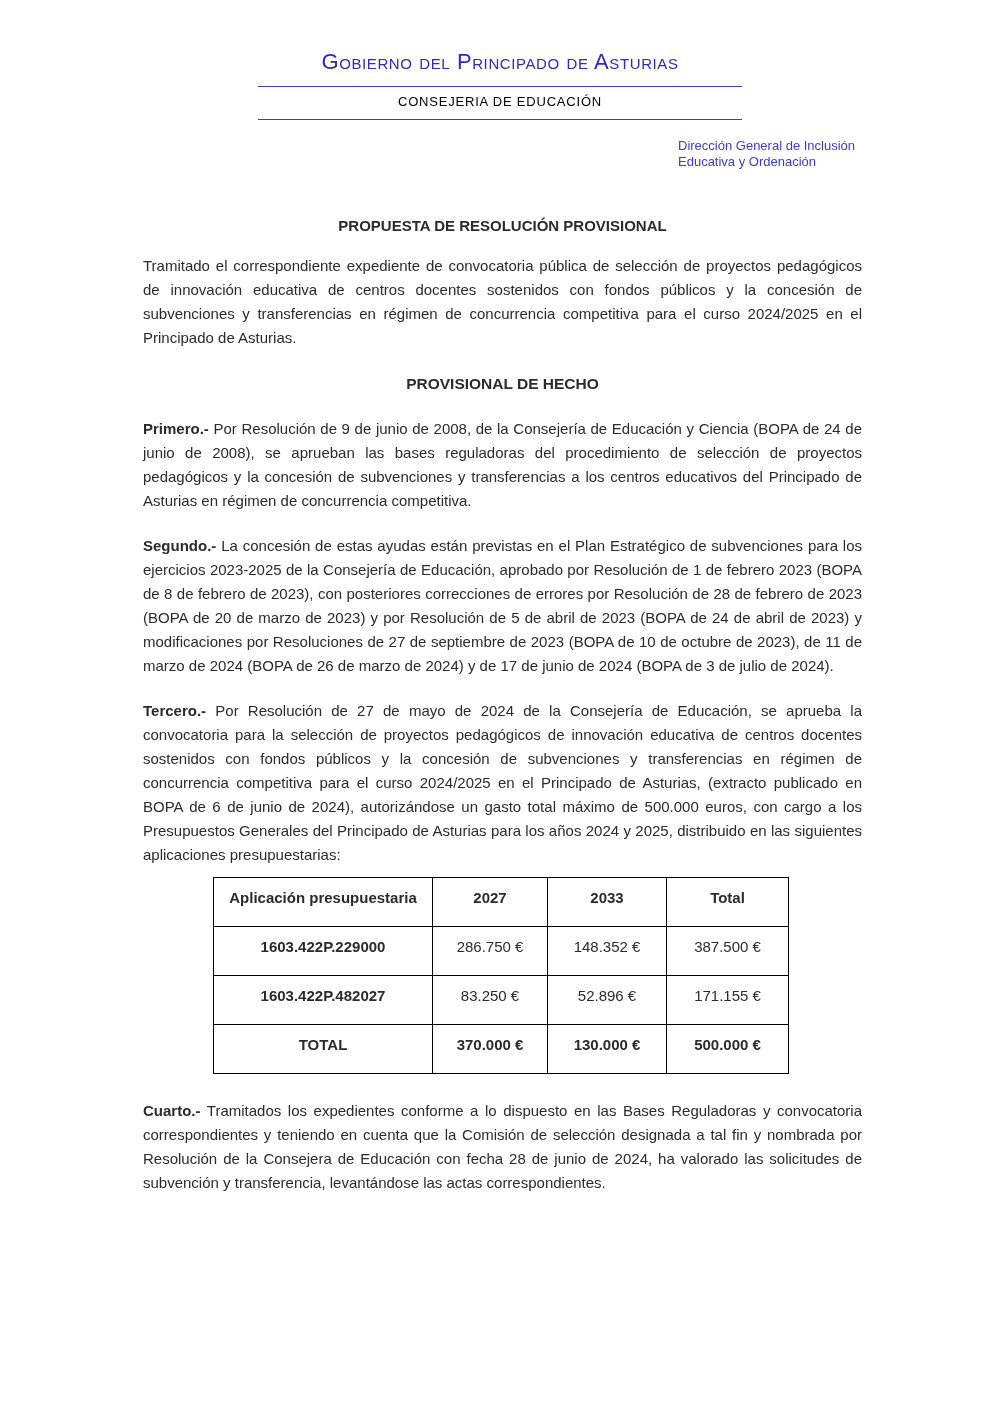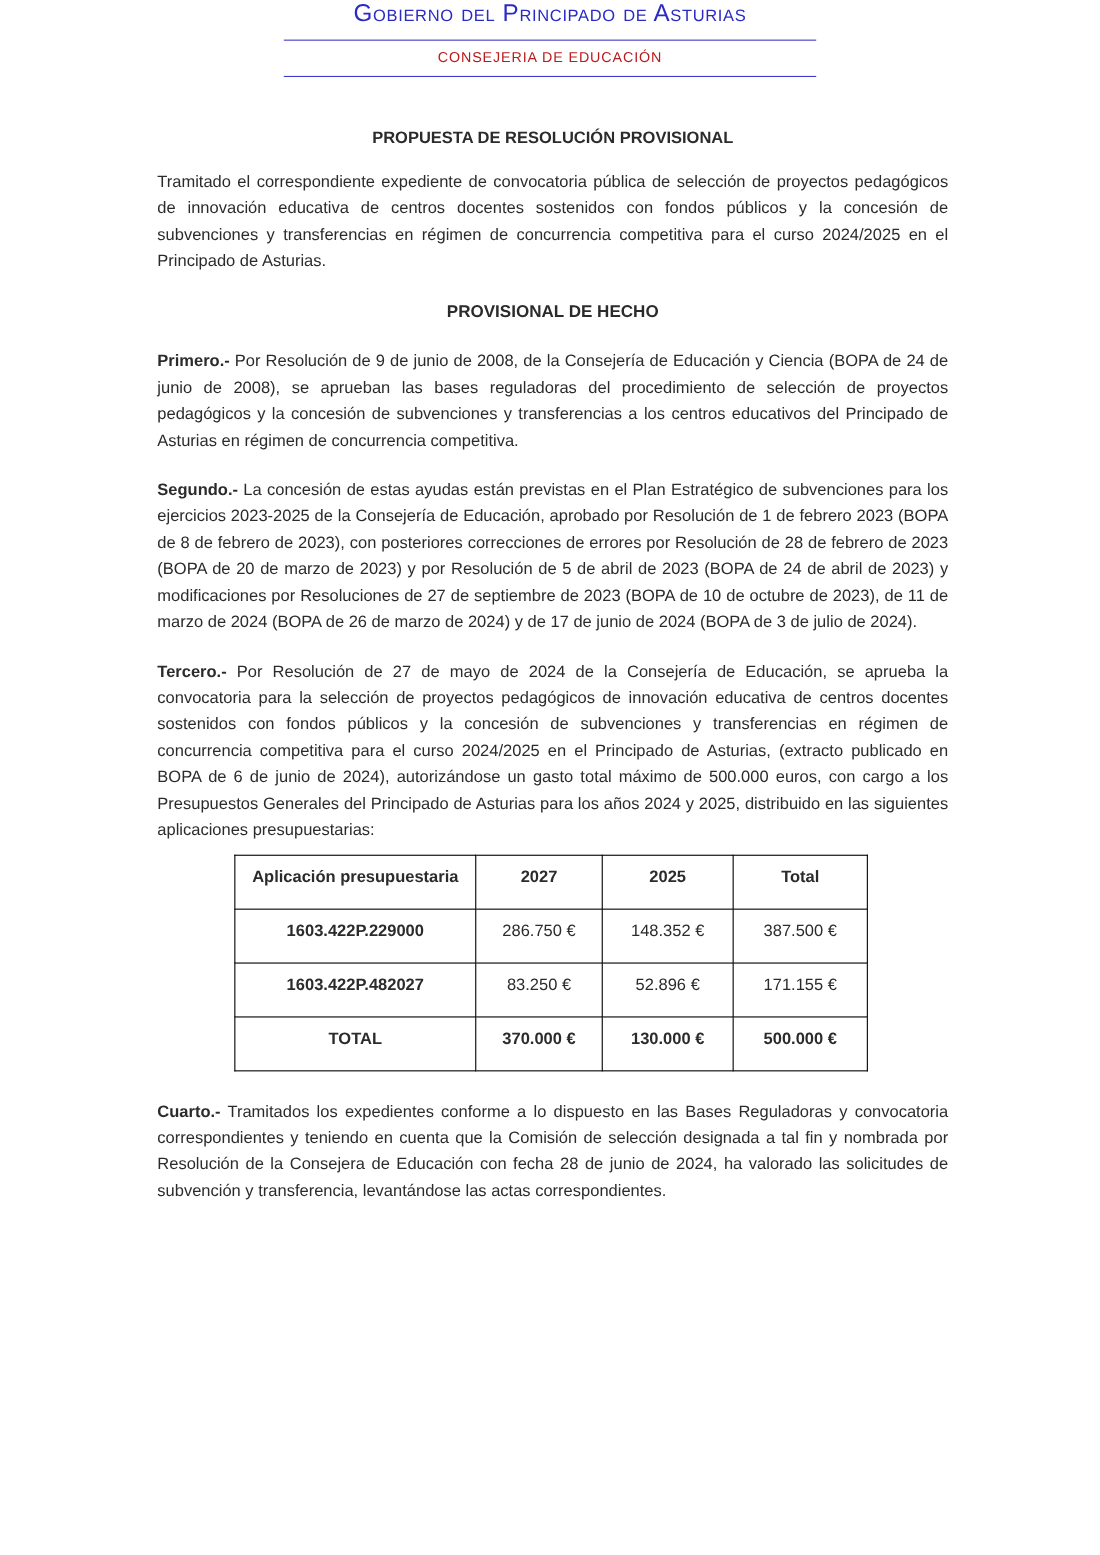--- a/index.html
+++ b/index.html
@@ -7,21 +7,21 @@
   .page {
     position: relative;
     width: 1000px;
     height: 1414px;
     background: #ffffff;
     font-family: "Liberation Sans", sans-serif;
     color: #2b2b2b;
     overflow: hidden;
   }
   
-  .letterhead { }
+  .letterhead { padding-top: 50px; }
   .gov-title {
     text-align: center;
     font-variant: small-caps;
     font-size: 22px;
     line-height: 24px;
     letter-spacing: 0.6px;
     font-weight: 500;
     color: #2a2ac4;
   }
   .rule {
@@ -31,21 +31,21 @@
     border-top: 1.4px solid #3c3cc8;
     height: 0;
   }
   .dept-title {
     margin-top: 7px;
     text-align: center;
     font-size: 13px;
     line-height: 16px;
     letter-spacing: 0.8px;
     font-weight: 500;
-    color: #b91c1c;
+    color: #000000;
   }
   .rule-2 { margin-top: 9px; }
   .directorate {
     margin: 18px 0 0 678px;
     font-size: 13px;
     line-height: 16px;
     color: #3a3ad9;
   }
   
   .content {
@@ -96,20 +96,24 @@
 </head>
 <body>
 
 <div class="page">
 
   <div class="letterhead">
     <div class="gov-title">Gobierno del Principado de Asturias</div>
     <hr class="rule">
     <div class="dept-title">CONSEJERIA DE EDUCACIÓN</div>
     <hr class="rule rule-2">
+    <div class="directorate">
+      <div>Dirección General de Inclusión</div>
+      <div>Educativa y Ordenación</div>
+    </div>
   </div>
 
   <div class="content">
 
     <div class="doc-title">PROPUESTA DE RESOLUCIÓN PROVISIONAL</div>
 
     <p class="intro">Tramitado el correspondiente expediente de convocatoria pública de selección de proyectos pedagógicos de innovación educativa de centros docentes sostenidos con fondos públicos y la concesión de subvenciones y transferencias en régimen de concurrencia competitiva para el curso 2024/2025 en el Principado de Asturias.</p>
 
     <div class="section-heading">PROVISIONAL DE HECHO</div>
 
@@ -123,21 +127,21 @@
       <colgroup>
           <col class="c1">
           <col class="c2">
           <col class="c3">
           <col class="c4">
         </colgroup>
       <tbody>
           <tr>
         <th class="bold">Aplicación presupuestaria</th>
         <th class="bold">2027</th>
-        <th class="bold">2025</th>
+        <th class="bold">2033</th>
         <th class="bold">Total</th>
       </tr>
       <tr>
         <td class="bold">1603.422P.229000</td>
         <td>286.750 €</td>
         <td>148.352 €</td>
         <td>387.500 €</td>
       </tr>
       <tr>
         <td class="bold">1603.422P.482027</td>

